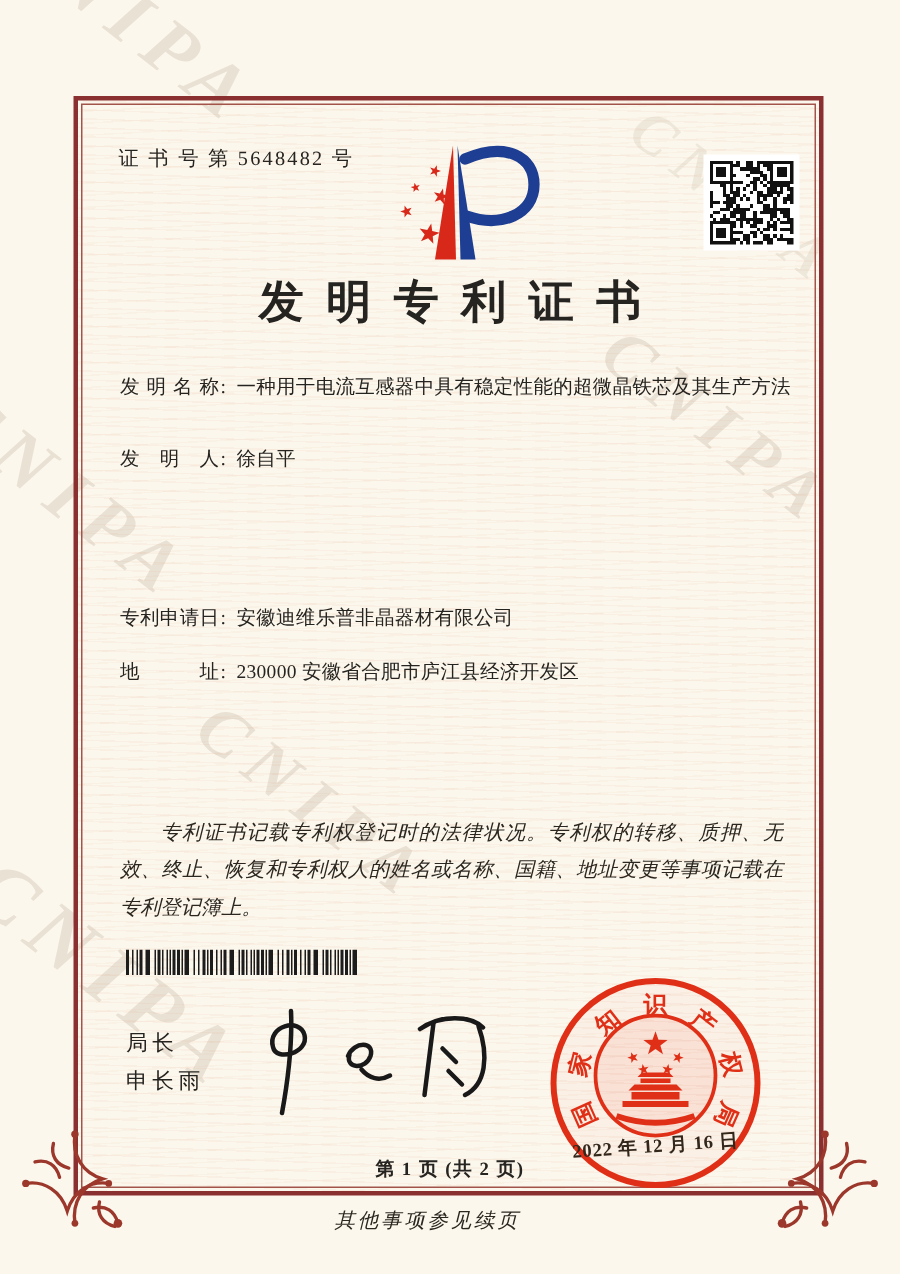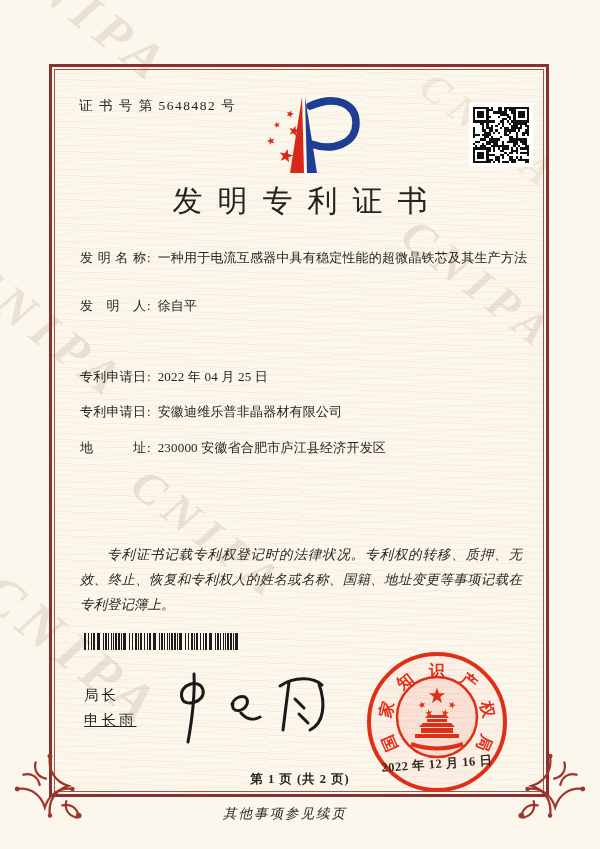--- a/index.html
+++ b/index.html
@@ -32,42 +32,42 @@
   .flourish{position:absolute;width:86px;height:86px;z-index:5;}
   .flourish.fl-left{left:9px;top:748px;}
   .flourish.fl-right{left:505px;top:748px;transform:scaleX(-1);}
   
   .cert-no{position:absolute;left:79px;top:97px;font-size:13.5px;letter-spacing:1.5px;text-align:right;}
   .logo{position:absolute;left:238px;top:93px;width:124px;height:84px;}
   .qr{position:absolute;left:469px;top:103px;width:64px;height:64px;background:#fff;padding:4px;box-sizing:border-box;}
   .qr svg{width:100%;height:100%;display:block;}
   .title{
     position:absolute;left:0;right:0;top:181px;text-align:center;
-    font-size:30px;font-weight:400;letter-spacing:15px;text-indent:15px;
+    font-size:30px;font-weight:700;letter-spacing:15px;text-indent:15px;
   }
   
   .frow{position:absolute;left:80px;width:450px;font-size:13px;white-space:nowrap;}
   .flabel{
     display:inline-block;width:66px;text-align:justify;text-align-last:justify;
     text-justify:inter-character;vertical-align:bottom;
   }
   .fcolon{display:inline-block;margin:0 7px 0 1px;}
   .fvalue{letter-spacing:0.2px;}
   .fpair2{position:absolute;left:225px;top:0;white-space:nowrap;}
   
   .para{
     position:absolute;left:80px;width:442px;font-size:13.5px;line-height:25px;
     font-style:italic;text-indent:2em;text-align:justify;color:#2b2720;
   }
   
   .barcode{position:absolute;left:84px;top:633px;width:158px;height:17px;}
   .barcode svg{width:100%;height:100%;display:block;}
   
   .signer-title{position:absolute;left:84px;top:686px;font-size:14.5px;letter-spacing:3px;}
-  .signer-name{position:absolute;left:84px;top:711px;font-size:14.5px;letter-spacing:3px;text-decoration:underline;}
+  .signer-name{position:absolute;left:84px;top:711px;font-size:14.5px;letter-spacing:3px;}
   .sig{position:absolute;left:152px;top:668px;width:190px;height:80px;}
   
   .seal{position:absolute;left:367px;top:652px;width:140px;height:140px;z-index:4;}
   .seal-circle{
     position:absolute;inset:0;border:4px solid var(--seal,#e02f17);border-radius:50%;
     background:rgba(224,47,23,0.03);
   }
   .seal-ch{
     position:absolute;left:50%;top:50%;font-size:16px;font-weight:700;
     color:var(--seal,#e02f17);transform-origin:center;
@@ -466,23 +466,20 @@
   </div>
 
   <div class="title">发明专利证书</div>
 
   <div class="frow" style="top:297px">
     <span class="flabel">发明人</span><span class="fcolon">:</span><span class="fvalue">徐自平</span>
   </div>
   <div class="frow" style="top:249px">
     <span class="flabel">发明名称</span><span class="fcolon">:</span><span class="fvalue">一种用于电流互感器中具有稳定性能的超微晶铁芯及其生产方法</span>
   </div>
-  <div class="frow" style="top:368px">
-    <span class="flabel">专利申请日</span><span class="fcolon">:</span><span class="fvalue">2022 年 04 月 25 日</span>
-  </div>
   <div class="frow" style="top:403px">
     <span class="flabel">专利申请日</span><span class="fcolon">:</span><span class="fvalue">安徽迪维乐普非晶器材有限公司</span>
   </div>
   <div class="frow" style="top:439px">
     <span class="flabel">地址</span><span class="fcolon">:</span><span class="fvalue">230000 安徽省合肥市庐江县经济开发区</span>
   </div>
 
   <div class="para" style="top:542px">专利证书记载专利权登记时的法律状况。专利权的转移、质押、无效、终止、恢复和专利权人的姓名或名称、国籍、地址变更等事项记载在专利登记簿上。</div>
 
   <div class="barcode">

